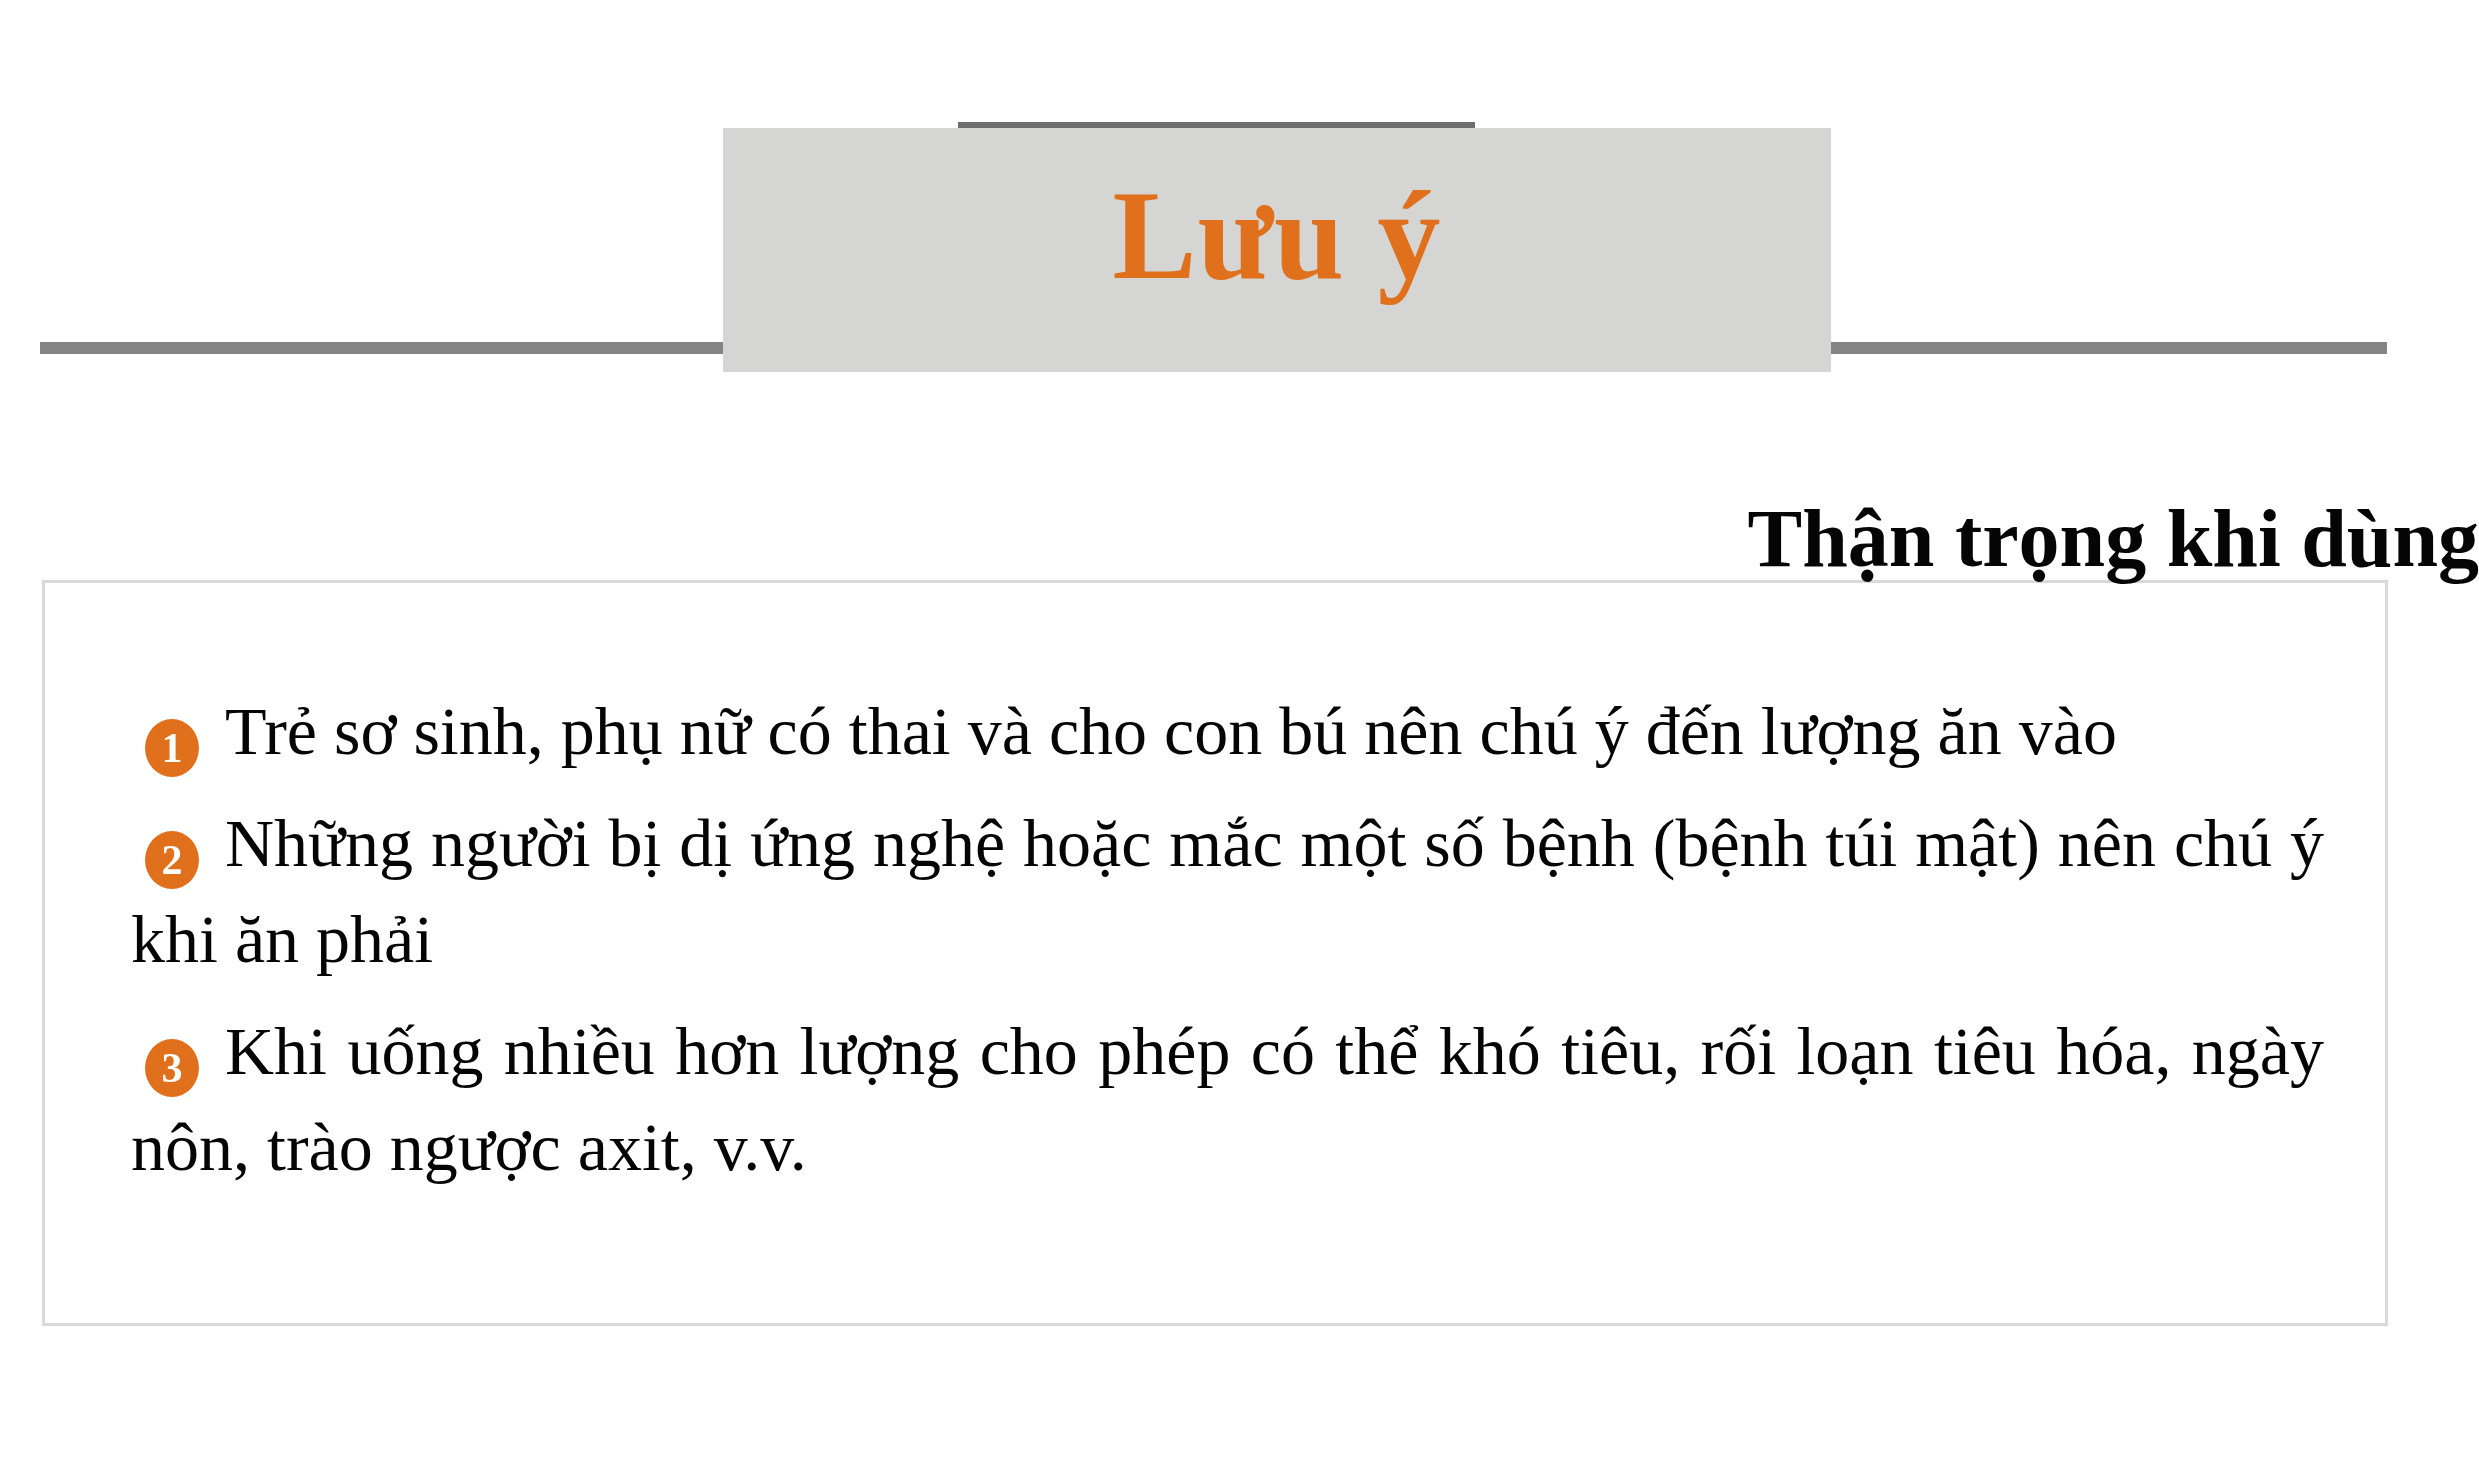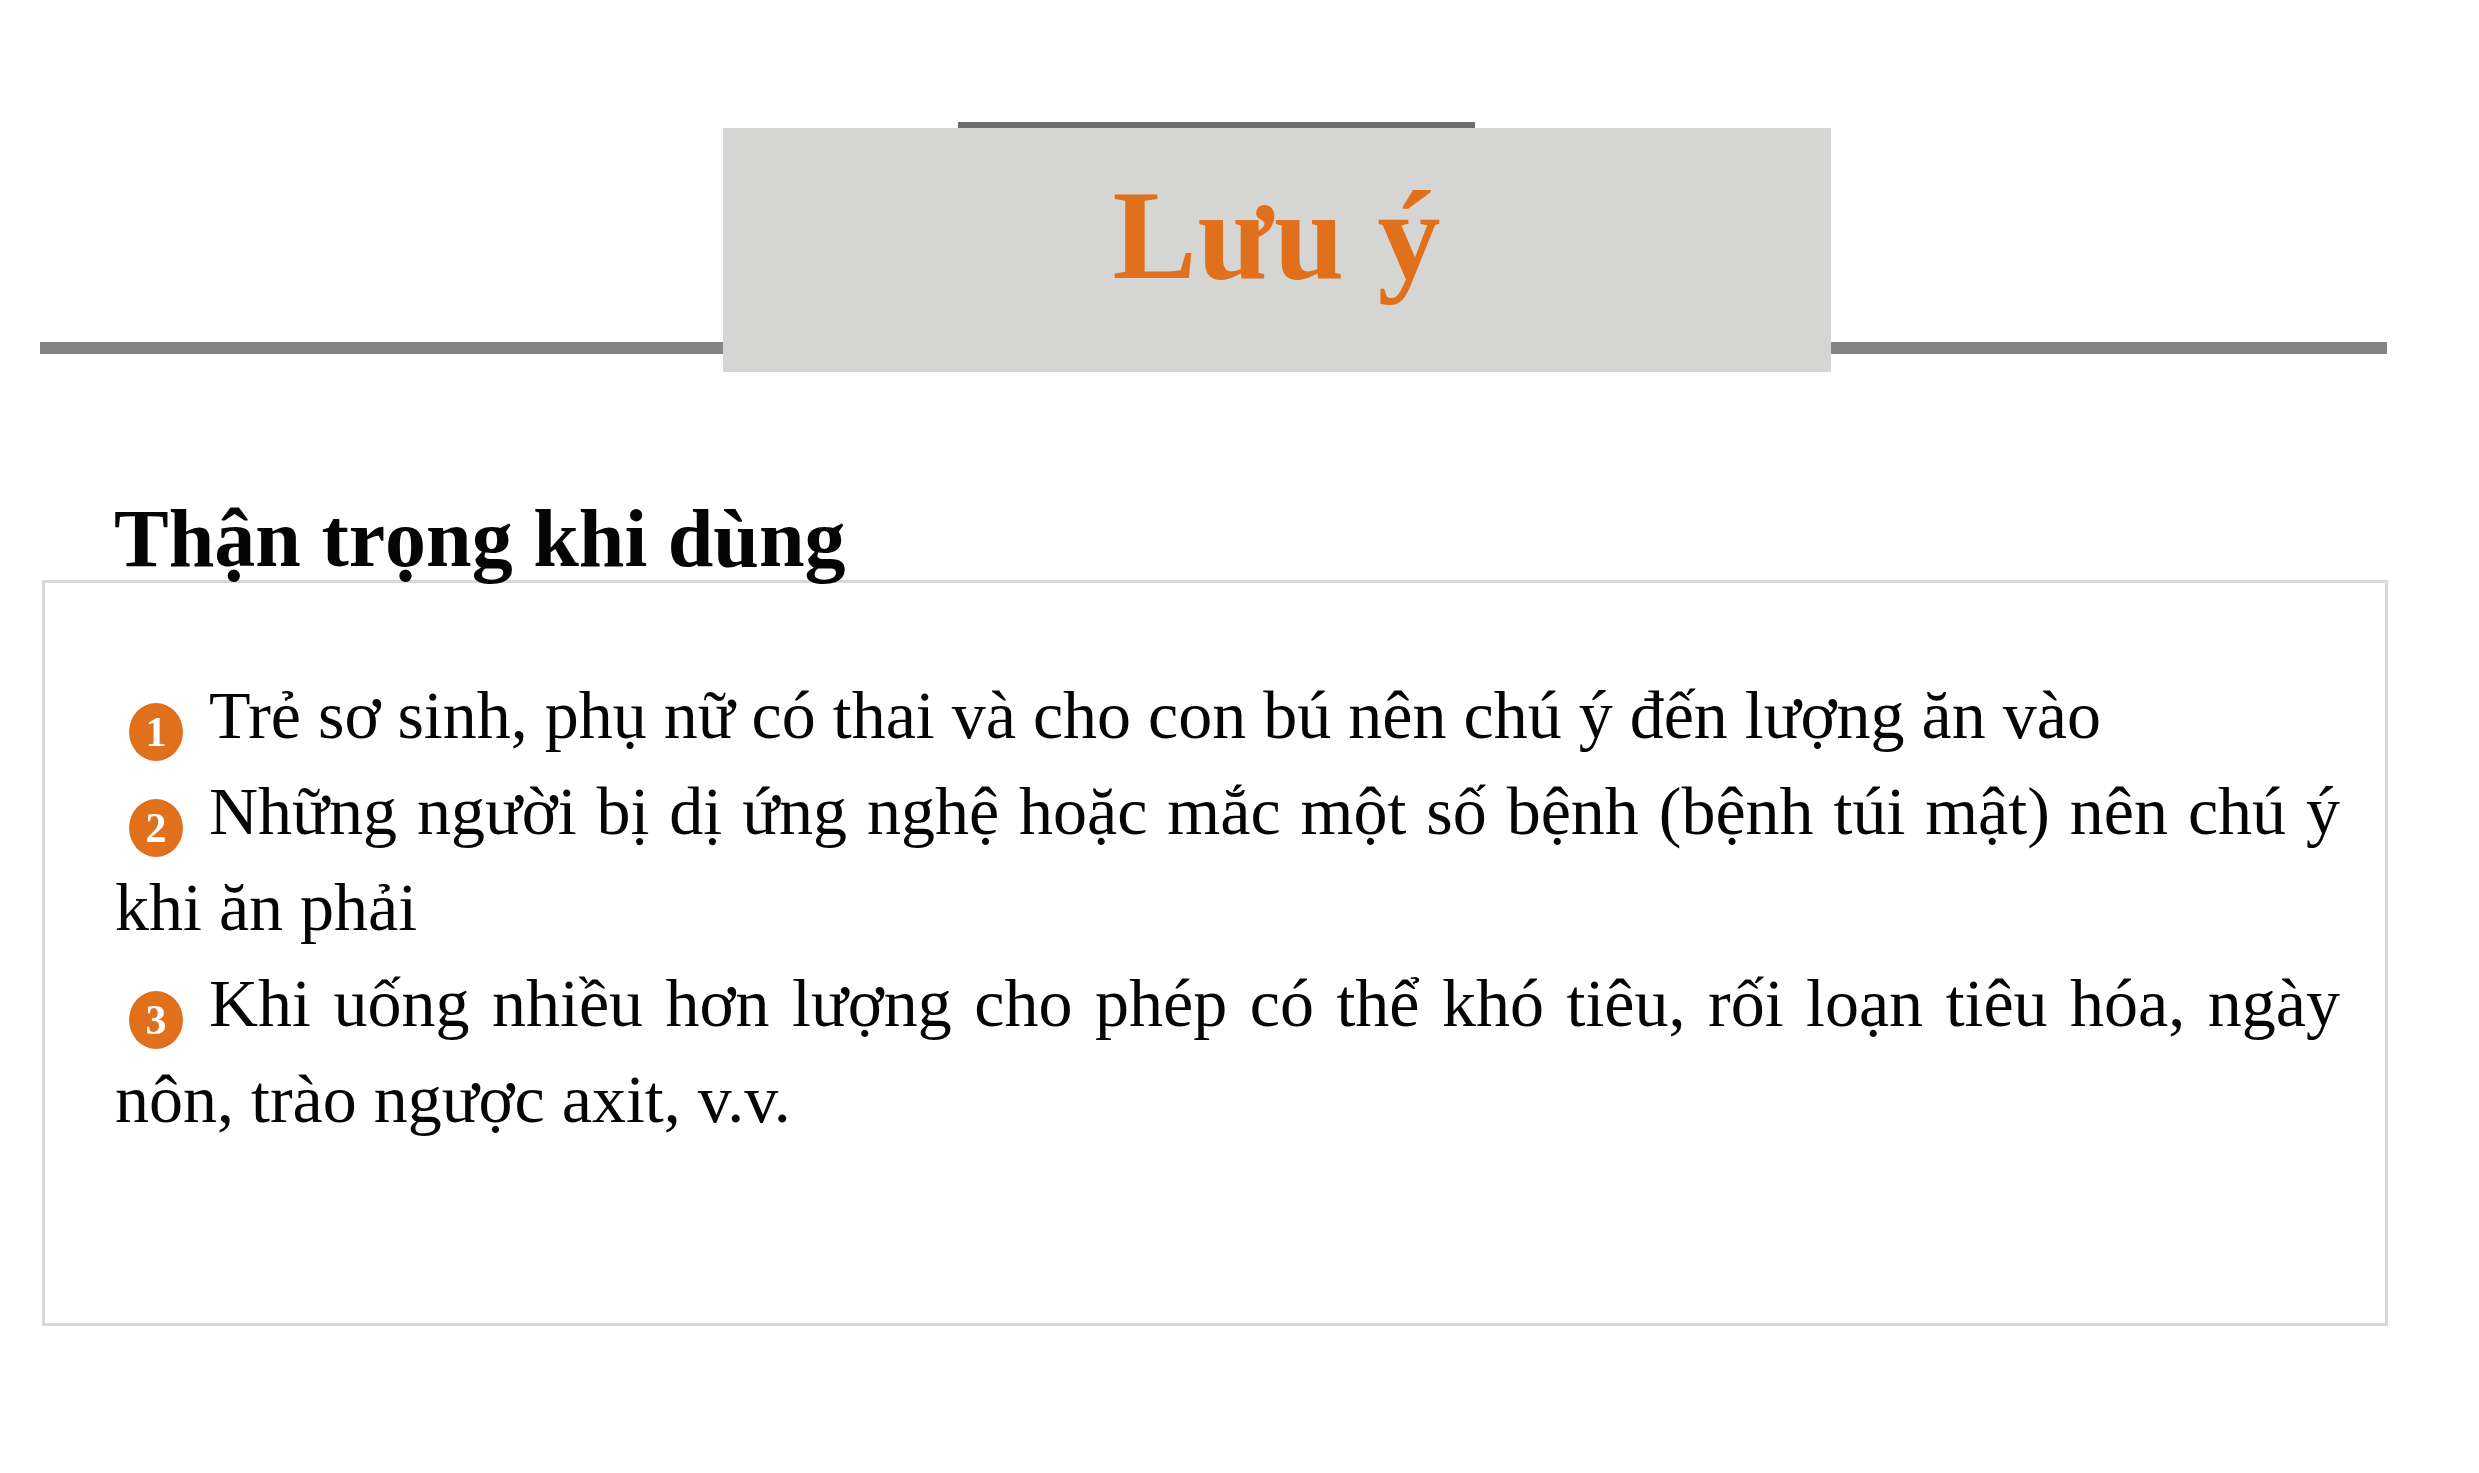--- a/index.html
+++ b/index.html
@@ -40,41 +40,41 @@
     font-weight:bold;
     color:#e1701c;
     line-height:1;
     padding-bottom:28px;
     letter-spacing:1px;
   }
   
   .sub-heading{
     position:absolute;
     left:0;right:0;top:498px;
-    text-align:left;
+    text-align:right;
     padding-left:114px;
     font-size:82px;
     font-weight:bold;
     color:#050505;
     line-height:1;
     z-index:4;
   }
   
   .note-box{
     position:absolute;
     left:42px;top:580px;
     width:2346px;height:746px;
     box-sizing:border-box;
     border:3px solid #d9d9d9;
     padding:84px 45px 0 70px;
     z-index:2;
     background:transparent;
   }
   .note-item{
-    margin:0;
+    margin:16px;
     font-size:68px;
     line-height:96px;
     color:#050505;
     text-align:justify;
     text-indent:14px;
   }
   .badge{
     display:inline-block;
     width:54px;height:58px;
     border-radius:50%;

